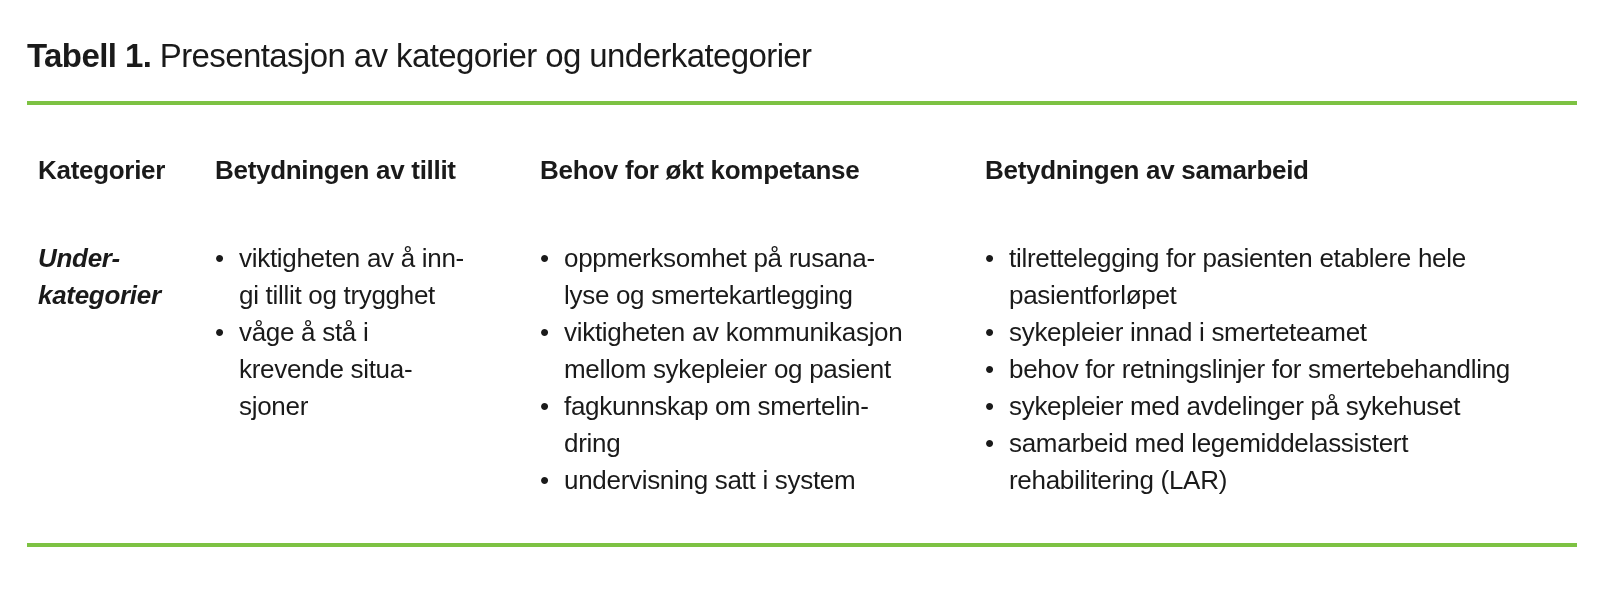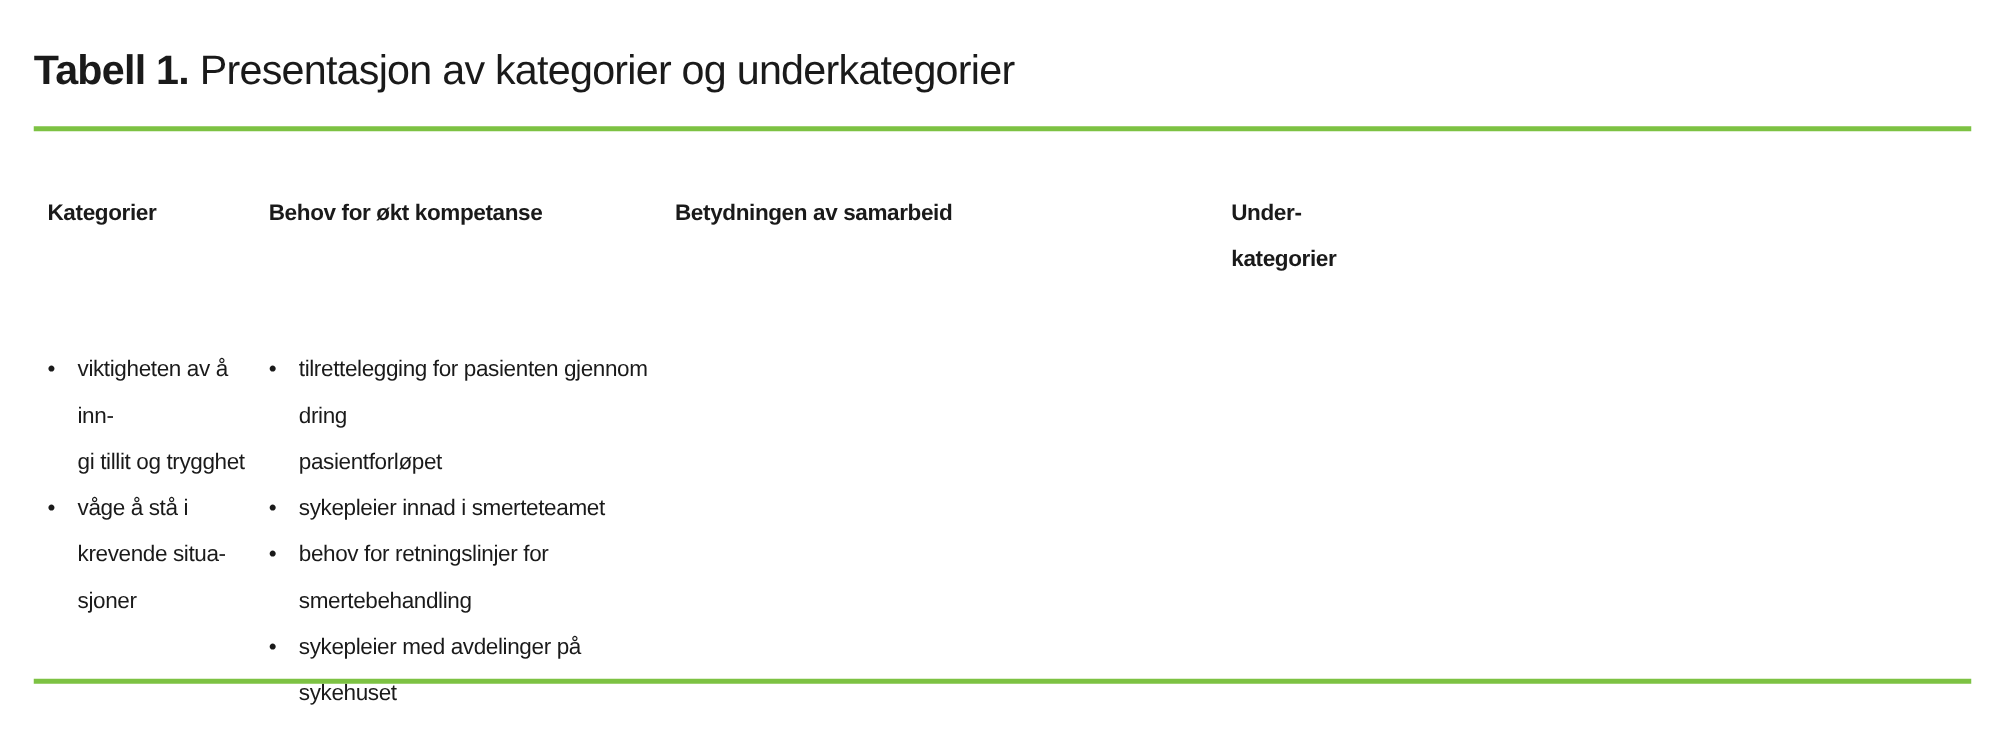--- a/index.html
+++ b/index.html
@@ -41,31 +41,32 @@
   .rule-top { top: 101px; }
   .rule-bottom { top: 543px; }
   .grid {
     position: absolute;
     left: 38px;
     top: 152px;
     width: 1539px;
     display: grid;
     grid-template-columns: 177px 325px 445px 1fr;
     grid-row-gap: 51px;
-    font-size: 18px;
+    font-size: 26px;
     line-height: 37px;
     letter-spacing: -0.3px;
   }
   .th {
     font-weight: 700;
     white-space: nowrap;
   }
   .row-label {
     font-weight: 700;
     white-space: pre-line;
+    font-style: italic;
   }
   ul.bullets {
     list-style: none;
     margin: 0;
     padding: 0 10px 0 0;
   }
   ul.bullets li {
     position: relative;
     padding-left: 24px;
     white-space: pre-line;
@@ -84,40 +85,52 @@
 
   <h1 class="title">
     <span class="bold">Tabell 1.</span><span> Presentasjon av kategorier og underkategorier</span>
   </h1>
 
   <div class="rule rule-top" style="background: rgb(125, 194, 67);"></div>
 
   <div class="grid">
 
     <div class="th">Kategorier</div>
+    <div class="th">Betydningen av tillit</div>
     <div class="th">Behov for økt kompetanse</div>
     <div class="th">Betydningen av samarbeid</div>
 
     <div class="row-label">Under-
 kategorier</div>
 
     <ul class="bullets">
         <li>viktigheten av å inn-
 gi tillit og trygghet</li>
         <li>våge å stå i
 krevende situa-
 sjoner</li>
       </ul>
 
+    <ul class="bullets">
+        <li>oppmerksomhet på rusana-
+lyse og smertekartlegging</li>
+        <li>viktigheten av kommunikasjon
+mellom sykepleier og pasient</li>
+        <li>fagkunnskap om smertelin-
+dring</li>
+        <li>undervisning satt i system</li>
+      </ul>
 
     <ul class="bullets">
-        <li>tilrettelegging for pasienten gjennom dring
+        <li>tilrettelegging for pasienten etablere hele
 pasientforløpet</li>
         <li>sykepleier innad i smerteteamet</li>
         <li>behov for retningslinjer for smertebehandling</li>
         <li>sykepleier med avdelinger på sykehuset</li>
+        <li>samarbeid med legemiddelassistert
+rehabilitering (LAR)</li>
       </ul>
 
   </div>
 
   <div class="rule rule-bottom" style="background: rgb(125, 194, 67);"></div>
 
 </div>
 
 </body></html>

